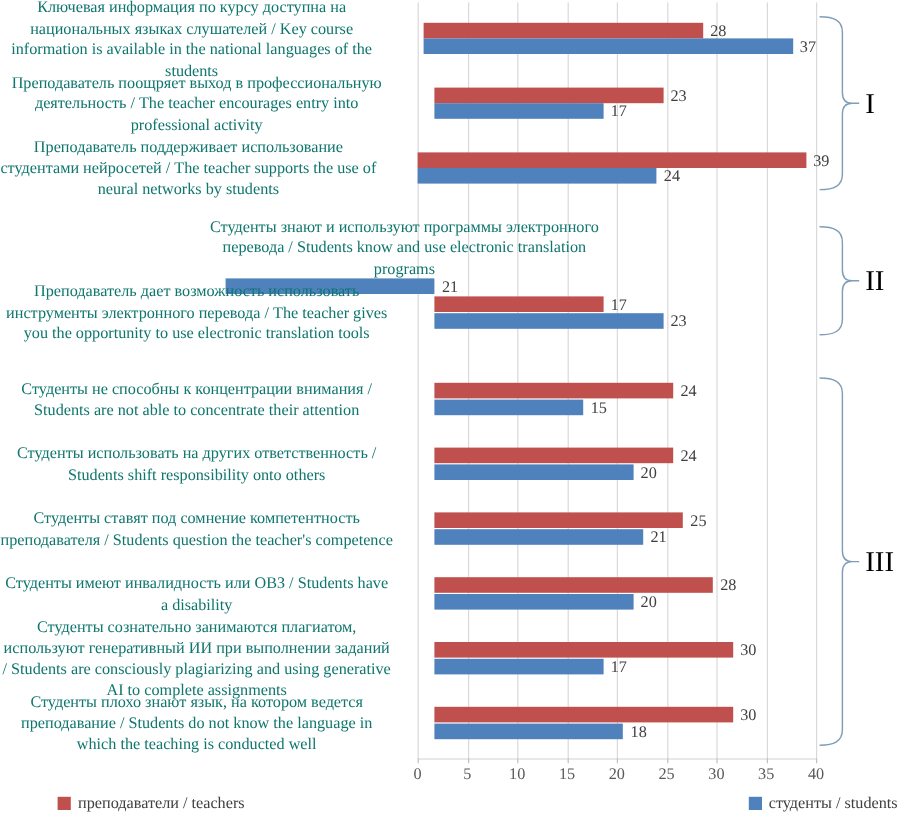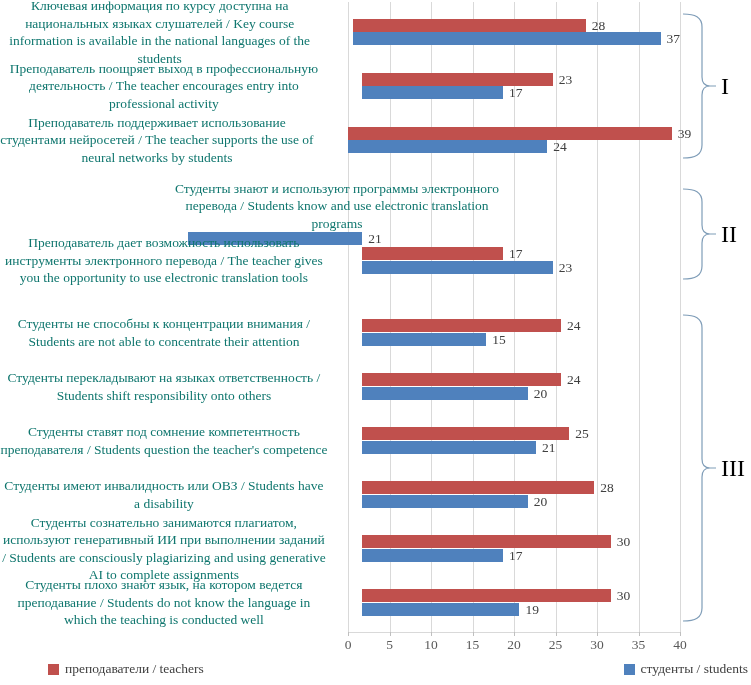--- a/index.html
+++ b/index.html
@@ -131,21 +131,21 @@
             <div class="bar" style="width: 199.2px; background: rgb(192, 80, 77);"></div>
             <span class="bar-val">24</span>
           </div>
           <div class="bar-line">
             <div class="bar" style="width: 124.5px; background: rgb(79, 129, 189);"></div>
             <span class="bar-val">15</span>
           </div>
         </div>
       </div>
       <div class="row">
-        <div class="cat-label">Студенты перекладывают на языках ответственность / Students shift responsibility onto others</div>
+        <div class="cat-label">Студенты использовать на других ответственность / Students shift responsibility onto others</div>
         <div class="bars">
           <div class="bar-line">
             <div class="bar" style="width: 199.2px; background: rgb(192, 80, 77);"></div>
             <span class="bar-val">24</span>
           </div>
           <div class="bar-line">
             <div class="bar" style="width: 166px; background: rgb(79, 129, 189);"></div>
             <span class="bar-val">20</span>
           </div>
         </div>
@@ -191,21 +191,21 @@
       </div>
       <div class="row">
         <div class="cat-label">Студенты плохо знают язык, на котором ведется преподавание / Students do not know the language in which the teaching is conducted well</div>
         <div class="bars">
           <div class="bar-line">
             <div class="bar" style="width: 249px; background: rgb(192, 80, 77);"></div>
             <span class="bar-val">30</span>
           </div>
           <div class="bar-line">
             <div class="bar" style="width: 157.7px; background: rgb(79, 129, 189);"></div>
-            <span class="bar-val">19</span>
+            <span class="bar-val">18</span>
           </div>
         </div>
       </div>
     </div>
   <svg class="brackets" id="brackets" xmlns="http://www.w3.org/2000/svg">
       <path class="brace" d="M3,14 C15,14 22,17 22,27 L22,77 Q22,86 30,86 L36,86 M30,86 Q22,86 22,95 L22,145 C22,155 15,158 3,158"></path>
       <text class="bracket-label" x="41" y="94">I</text>
       <path class="brace" d="M3,189 C15,189 22,192 22,202 L22,225 Q22,234 30,234 L36,234 M30,234 Q22,234 22,243 L22,266 C22,276 15,279 3,279"></path>
       <text class="bracket-label" x="41" y="242">II</text>
       <path class="brace" d="M3,315 C15,315 22,318 22,328 L22,459 Q22,468 30,468 L36,468 M30,468 Q22,468 22,477 L22,608 C22,618 15,621 3,621"></path>

